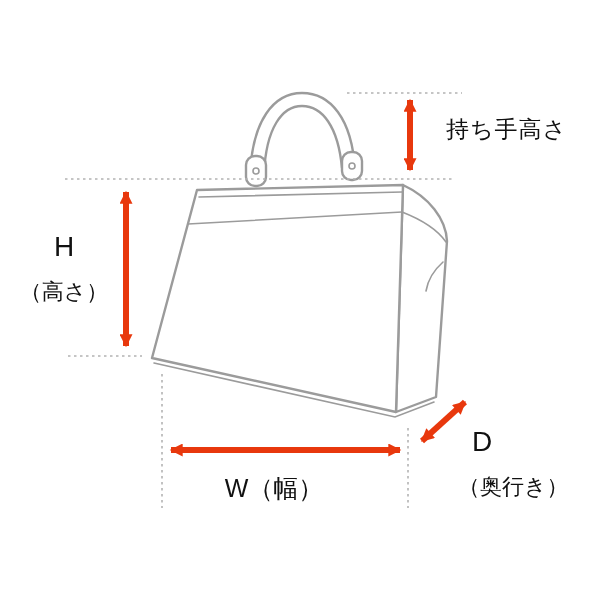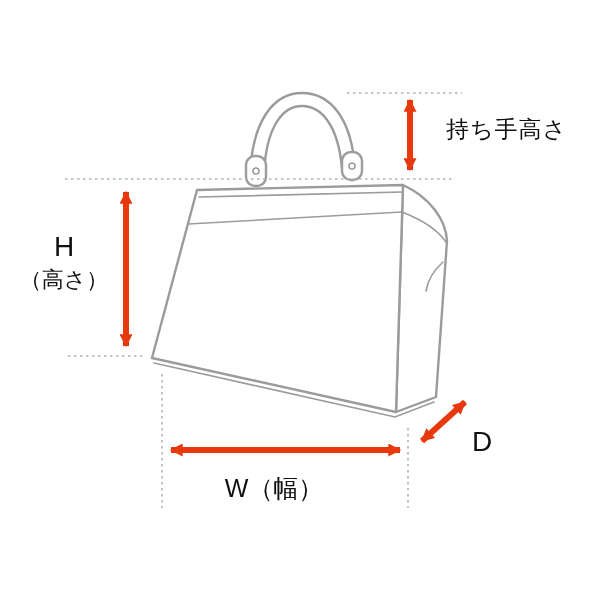--- a/index.html
+++ b/index.html
@@ -20,21 +20,21 @@
   }
   .diagram-svg{position:absolute;left:0;top:0;}
   .bag-line{fill:none;stroke:var(--outline);stroke-width:2.4;stroke-linecap:round;stroke-linejoin:round;}
   .bag-fill{fill:#ffffff;stroke:var(--outline);stroke-width:2.4;stroke-linejoin:round;}
   .bag-thin{fill:none;stroke:var(--outline);stroke-width:1.6;stroke-linecap:round;}
   .guide{stroke:var(--dash);stroke-width:1.6;stroke-dasharray:2.5 3.5;fill:none;}
   .arrow-shaft{stroke:var(--arrow);stroke-width:6;fill:none;}
   .arrow-head{fill:var(--arrow);}
   .label{position:absolute;color:var(--text);line-height:1.15;white-space:nowrap;}
   .label-main{font-size:28px;font-weight:500;}
-  .label-sub{font-size:22px;font-weight:500;margin-top:4px;}
+  .label-sub{font-size:22px;font-weight:500;margin-top:16px;}
   .handle-height-label{left:446px;top:116px;font-size:23px;font-weight:500;letter-spacing:1px;}
   .height-label{left:14px;top:231px;width:100px;text-align:center;}
   .width-label{left:184px;top:474px;width:180px;text-align:center;font-size:25px;font-weight:500;}
   .depth-label{left:458px;top:426px;text-align:left;}
   .depth-label .label-main{padding-left:14px;}
 </style>
 </head>
 <body>
 
 <div class="canvas">
@@ -92,15 +92,16 @@
 
   <div class="label height-label">
     <div class="label-main">H</div>
     <div class="label-sub">（高さ）</div>
   </div>
 
   <div class="label width-label">W（幅）</div>
 
   <div class="label depth-label">
     <div class="label-main">D</div>
+    <div class="label-sub">（奥行き）</div>
   </div>
 
 </div>
 
 </body></html>

